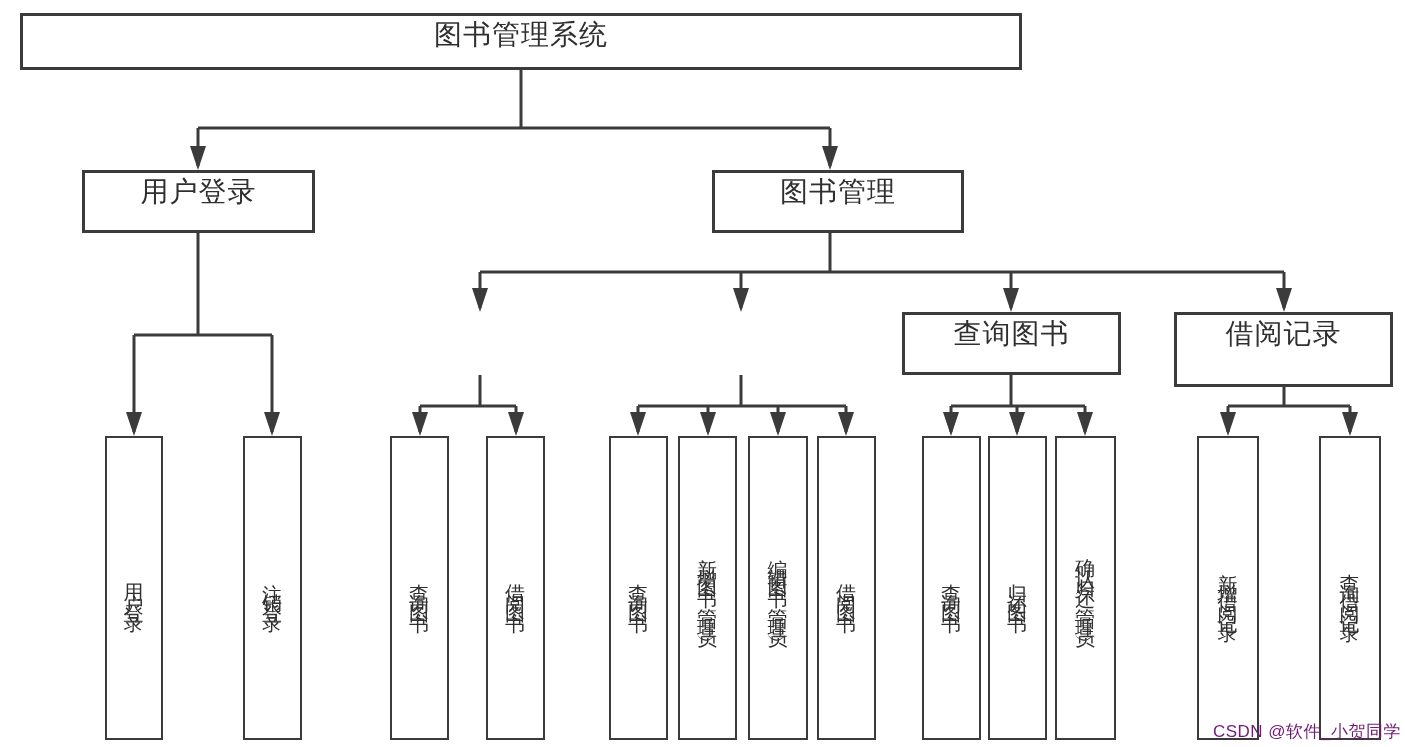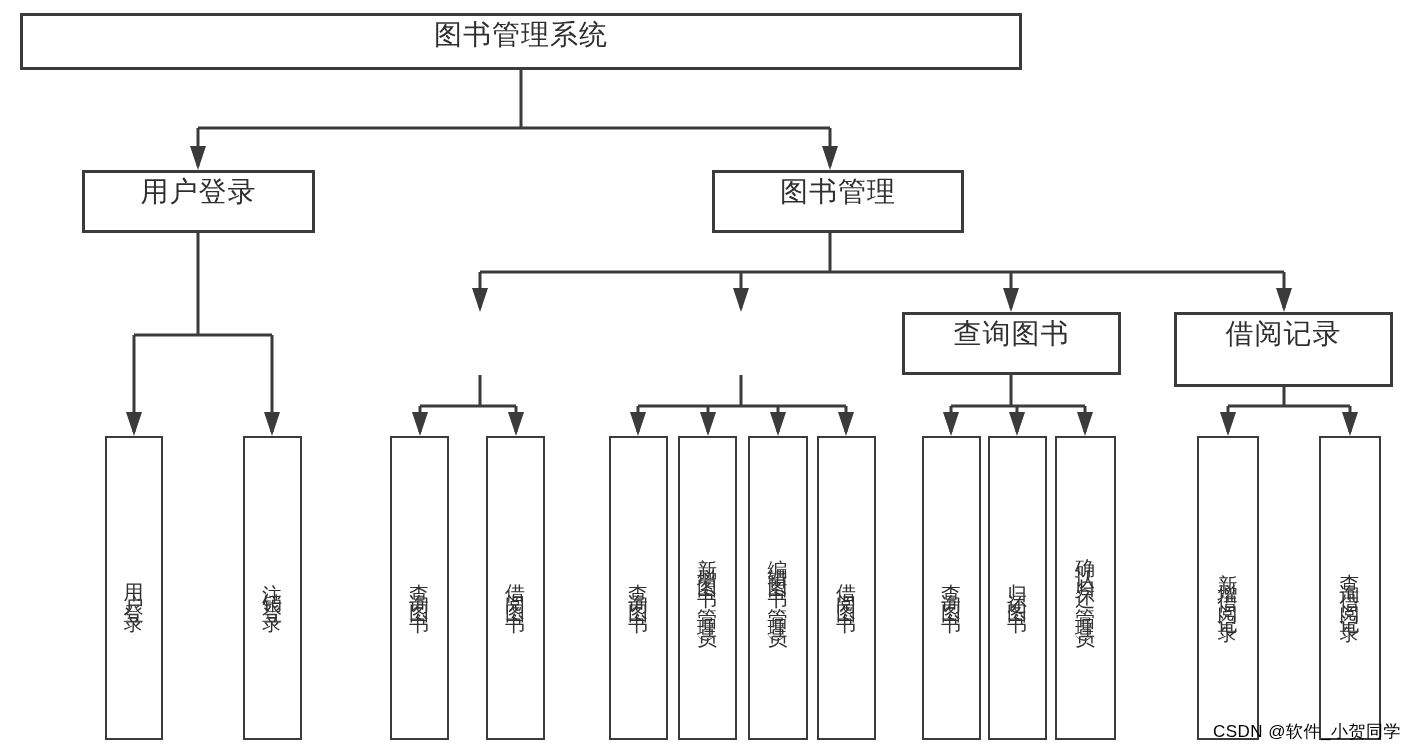--- a/index.html
+++ b/index.html
@@ -49,21 +49,21 @@
     writing-mode: vertical-rl;
     letter-spacing: 10px;
     line-height: 1;
     max-height: 296px;
   }
   #watermark {
     position: absolute;
     right: 4px;
     bottom: 4px;
     font-size: 17px;
-    color: #000000;
+    color: #701a75;
     letter-spacing: 0.5px;
     z-index: 5;
   }
 </style>
 </head>
 <body>
 
 <div id="stage">
 
   <svg id="wires" viewBox="0 0 1405 747" xmlns="http://www.w3.org/2000/svg">

